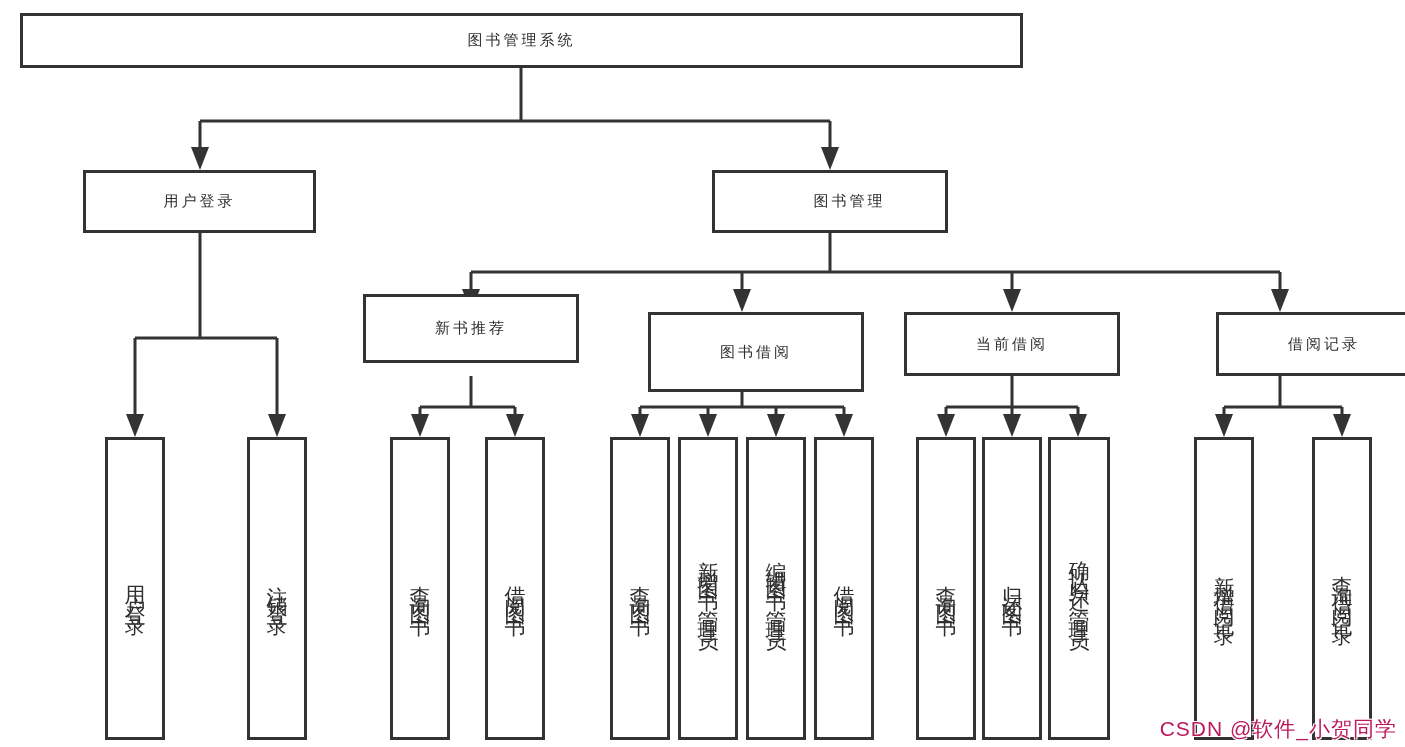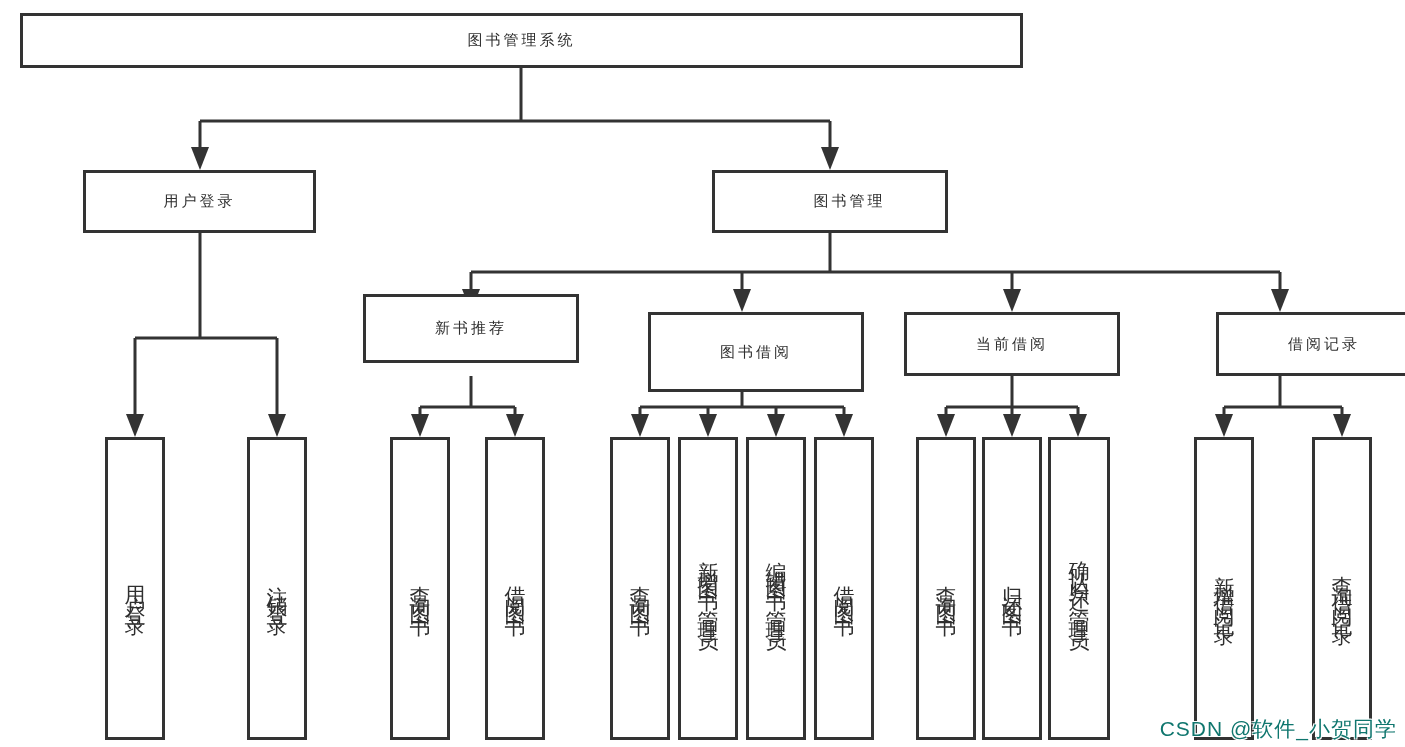--- a/index.html
+++ b/index.html
@@ -50,21 +50,21 @@
     letter-spacing: 10px;
     color: #2f2f2f;
     white-space: nowrap;
   }
   .watermark {
     position: absolute;
     right: 8px;
     bottom: 4px;
     font-size: 21px;
     letter-spacing: 1px;
-    color: #0f766e;
+    color: #be185d;
     text-shadow: 1px 1px 0 #ffffff, -1px -1px 0 #ffffff, 1px -1px 0 #ffffff, -1px 1px 0 #ffffff;
     z-index: 10;
   }
 </style>
 </head>
 <body>
 
 <div class="stage">
 
   <svg class="connectors" viewBox="0 0 1405 747" xmlns="http://www.w3.org/2000/svg">

